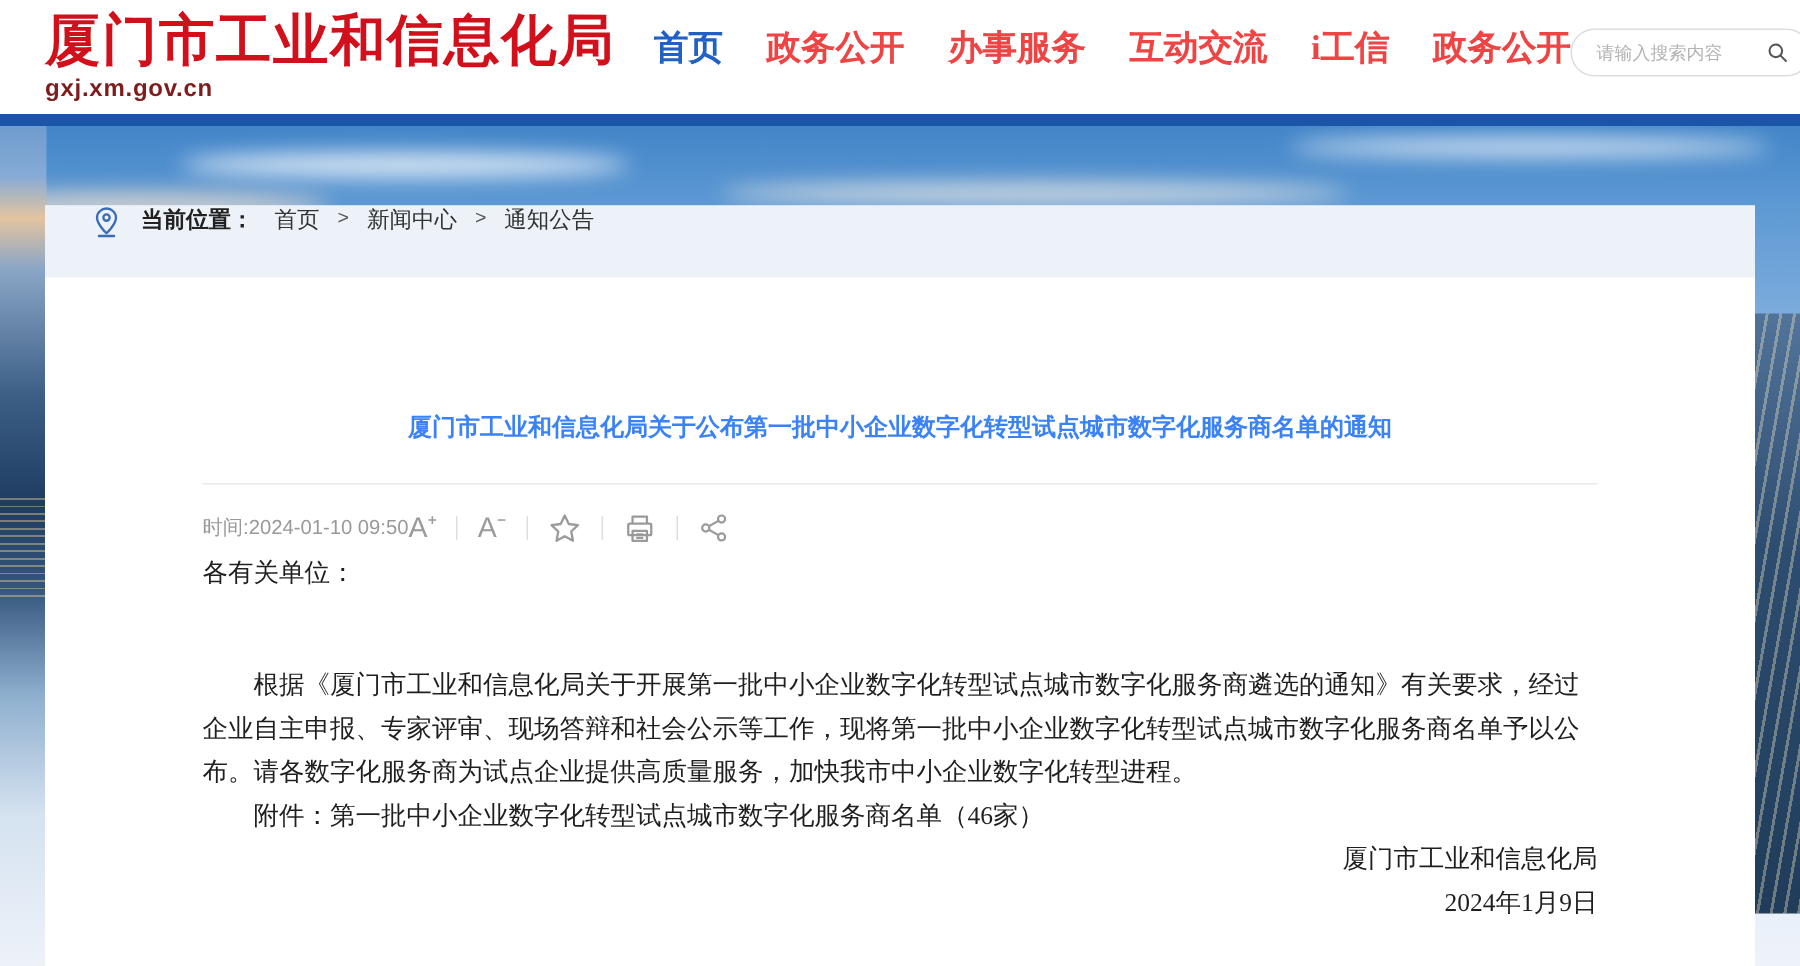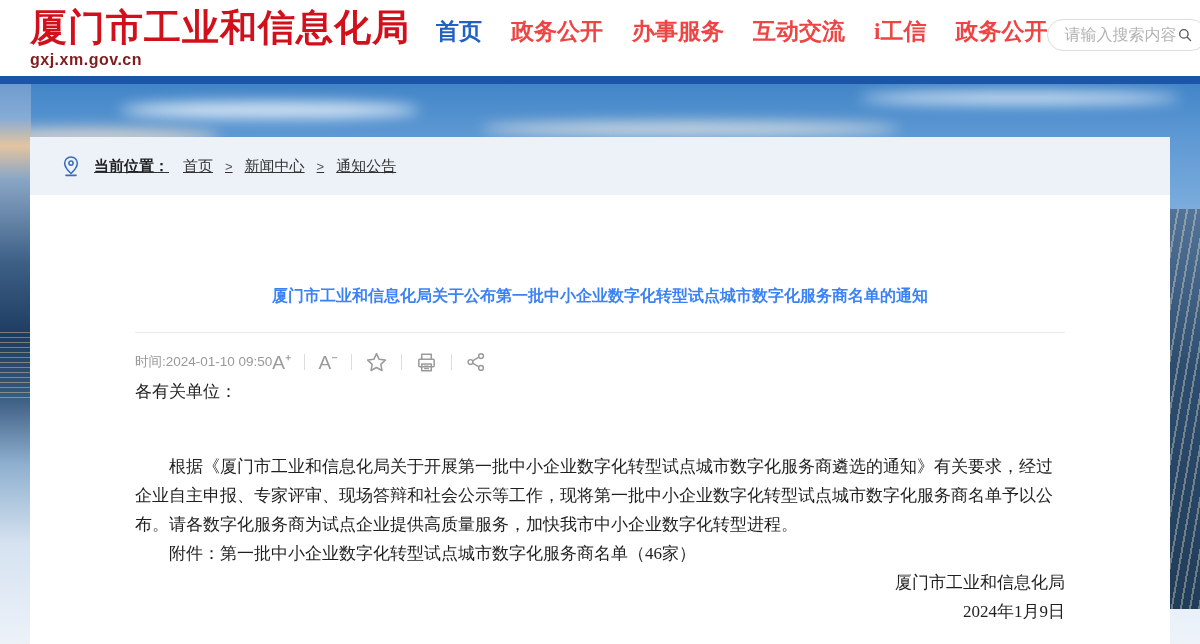--- a/index.html
+++ b/index.html
@@ -9,21 +9,21 @@
 
   
   .site-header { position:relative; z-index:3; height:76px; background:#fff; display:flex; align-items:center; padding:0 32px 0 30px; }
   .brand { margin-right:26px; }
   .brand-name { font-size:37px; font-weight:bold; color:#d2101c; letter-spacing:1px; line-height:1.15; white-space:nowrap; }
   .brand-domain { font-family:"Liberation Sans", sans-serif; font-size:16px; font-weight:bold; color:#7f1d1d; letter-spacing:.5px; margin-top:2px; }
   .main-nav { display:flex; align-items:center; gap:29px; margin-top:-14px; }
   .nav-item { font-size:23px; font-weight:bold; color:#ef4444; text-decoration:none; white-space:nowrap; cursor:pointer; }
   .nav-item.active { color:#2161c4; }
   .search-box { margin-left:auto; margin-top:-6px; width:160px; height:32px; border:1px solid #ddd; border-radius:16px; display:flex; align-items:center; padding:0 12px 0 16px; background:#fff; }
-  .search-box input { border:none; outline:none; flex:1; min-width:0; font-family:"Liberation Sans", sans-serif; font-size:16px; color:#14532d; background:transparent; }
+  .search-box input { border:none; outline:none; flex:1; min-width:0; font-family:"Liberation Sans", sans-serif; font-size:12px; color:#14532d; background:transparent; }
   .search-box input::placeholder { color:#b3b3b3; }
   .search-icon { display:flex; align-items:center; cursor:pointer; }
 
   .blue-bar { position:relative; z-index:3; height:8px; background:#1a55a7; }
 
   
   .banner-bg { position:absolute; top:84px; left:0; right:0; bottom:0; z-index:0;
     background:linear-gradient(180deg,#4285c8 0%,#5f9ad4 10%,#8db7e2 30%,#b9d2ec 55%,#dde8f5 78%,#eef3fa 100%); }
   .cloud { position:absolute; background:rgba(255,255,255,.8); border-radius:50%; filter:blur(7px); }
   .cloud.c1 { top:18px; left:120px; width:300px; height:16px; }
@@ -35,21 +35,21 @@
     background-size:100% 100%; }
   .bldg-right::after { content:""; position:absolute; inset:0;
     background:repeating-linear-gradient(100deg, rgba(255,240,200,.35) 0 2px, rgba(20,40,70,0) 2px 9px); }
   .scene-left { position:absolute; top:0; left:0; width:31px; height:100%;
     background:linear-gradient(180deg,#6f9cce 0%,#86abd6 6%,#e3c4a0 11%,#8aa6c6 17%,#3d5f86 32%,#1e3c60 45%,#35567c 55%,#8fb0cf 68%,#d5e2f0 82%,#edf2f9 100%); }
   .scene-left::after { content:""; position:absolute; top:44%; left:0; right:0; height:12%;
     background:repeating-linear-gradient(0deg, rgba(255,220,150,.4) 0 1px, transparent 1px 5px); }
 
   
   .panel { position:absolute; top:137px; left:30px; width:1140px; bottom:0; background:#fff; z-index:2; }
-  .crumb-bar { height:58px; background:#edf1f8; display:flex; align-items:center; padding:0 30px; font-size:15px; color:#333;text-decoration:underline; }
+  .crumb-bar { height:48px; background:#edf1f8; display:flex; align-items:flex-start; padding:0 30px; font-size:15px; color:#333; }
   .pin-icon { display:flex; align-items:center; margin-right:12px; }
   .crumb-label { font-weight:bold; margin-right:14px; color:#222; }
   .crumb-link { color:#333; text-decoration:none; cursor:pointer; }
   .crumb-sep { margin:0 12px; color:#555; font-family:"Liberation Sans", sans-serif; font-size:13px; }
 
   .article { padding:0 105px; }
   .article-title { margin-top:78px; font-size:16px; font-weight:bold; color:#3b82f6; text-align:center; line-height:45px; }
   .title-divider { height:1px; background:#e9e9e9; margin-top:14px; }
   .meta-row { display:flex; justify-content:flex-start; align-items:center; padding-top:14px; height:44px; }
   .meta-time { font-family:"Liberation Sans", sans-serif; font-size:13.5px; color:#999; }

